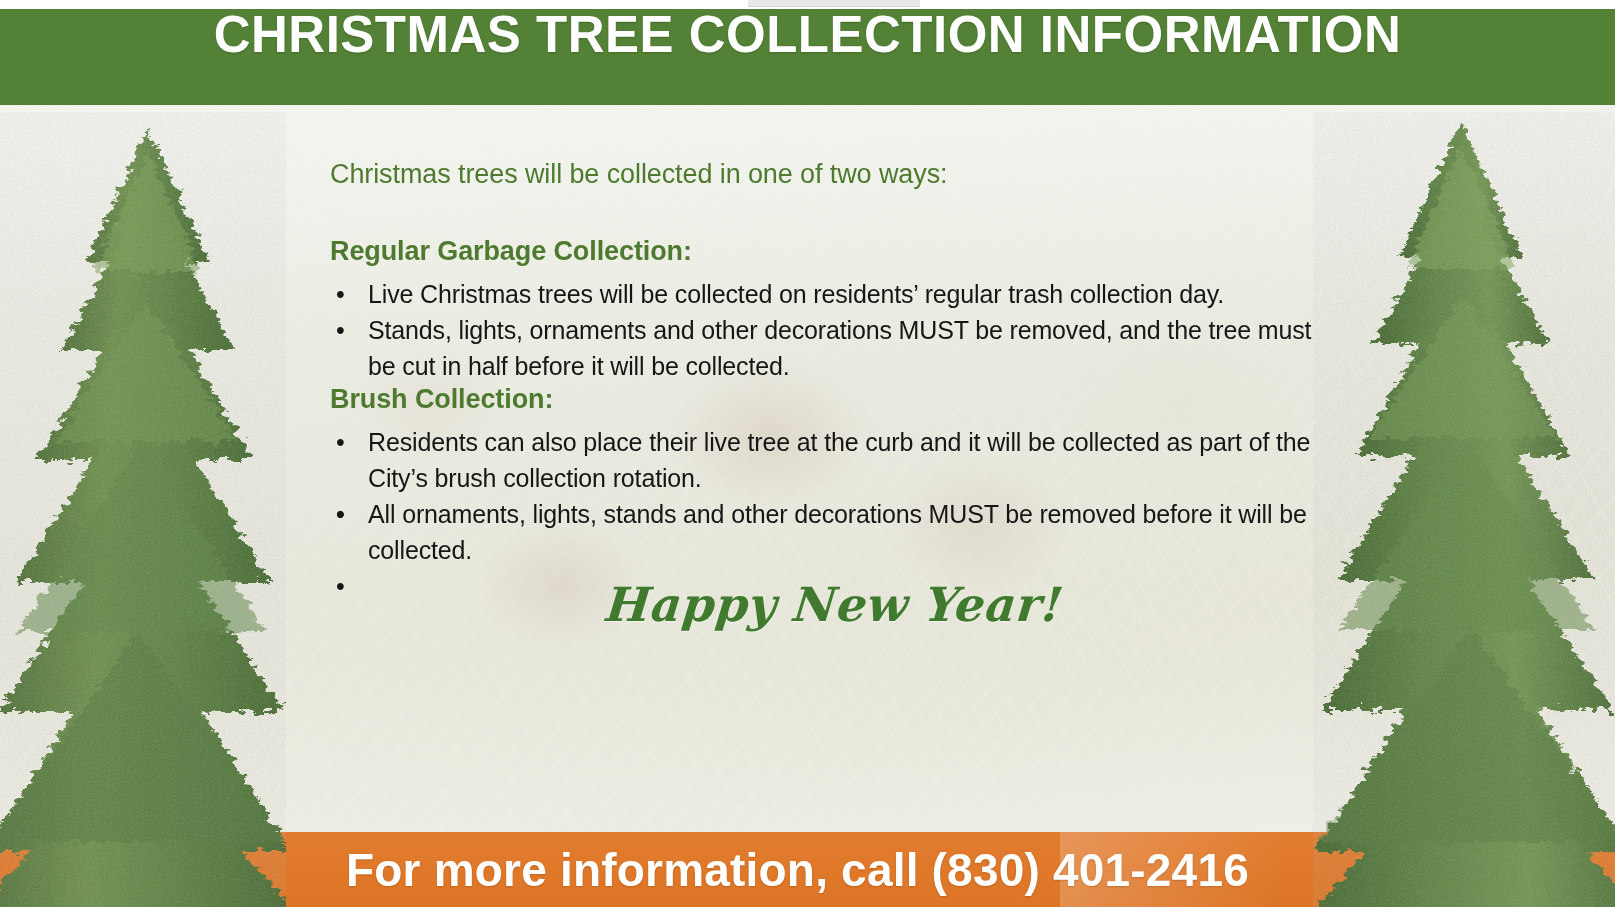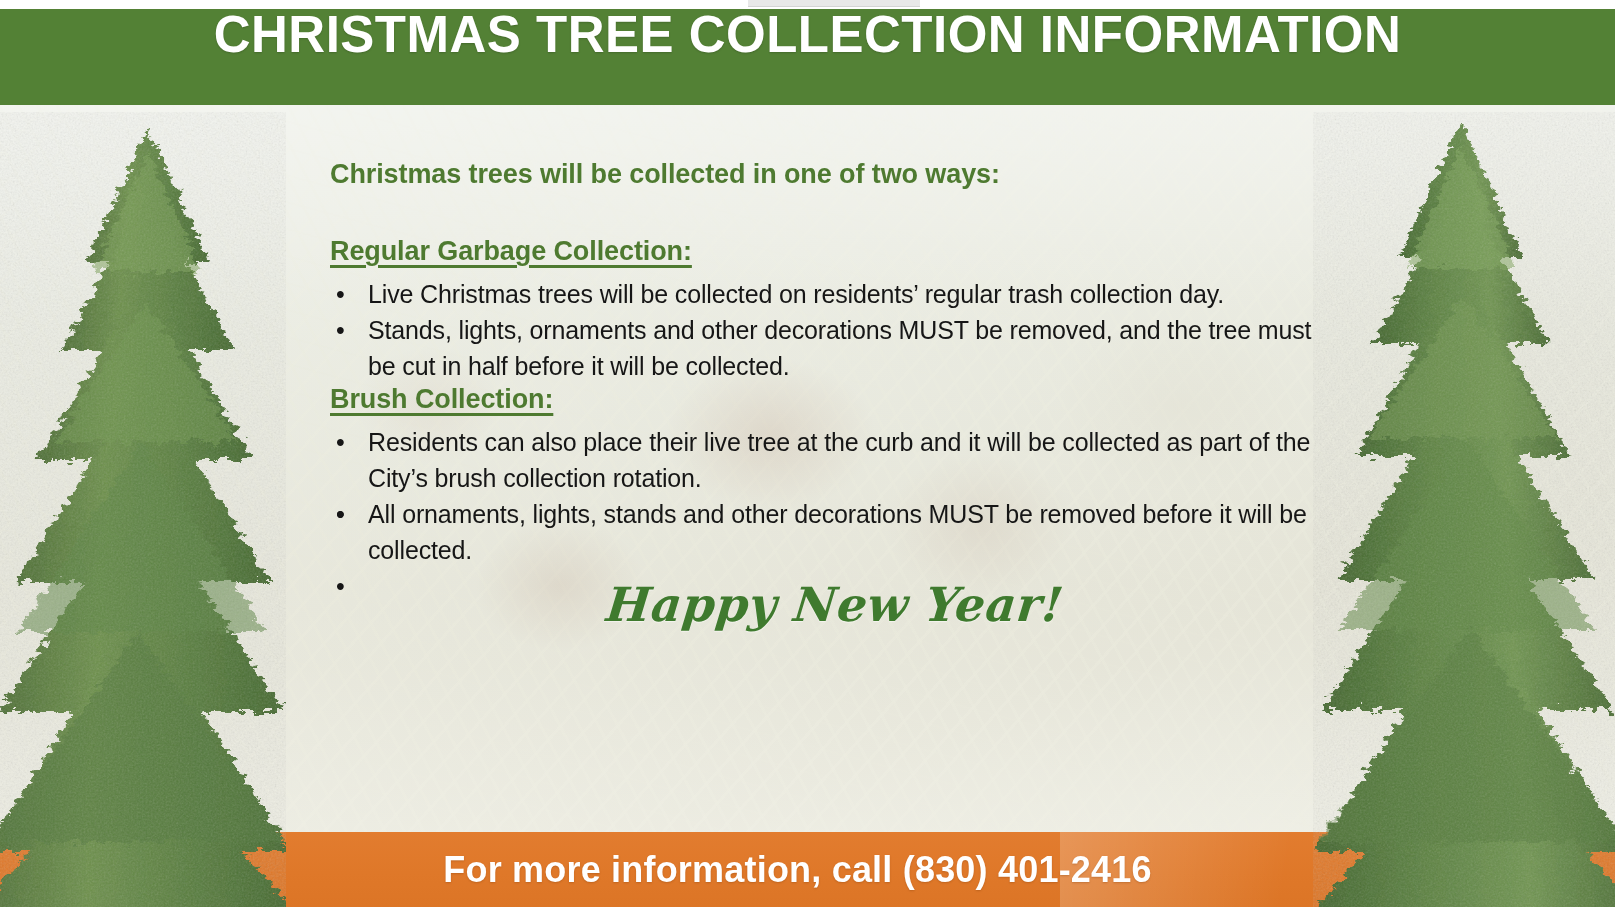--- a/index.html
+++ b/index.html
@@ -114,32 +114,31 @@
   
   .content {
     position: absolute;
     left: 330px; top: 120px;
     width: 1010px;
     z-index: 20;
   }
 
   .lead {
     color: #4e7a30;
-    font-weight: bold;
+    font-weight: normal;
     font-size: 27px;
     line-height: 1.25;
     margin-top: 38px;
     letter-spacing: -0.1px;
   }
 
   .section-head {
     color: #4e7a30;
     font-weight: bold;
     font-size: 27px;
-    text-decoration: underline;
     text-underline-offset: 5px;
     text-decoration-thickness: 2.5px;
     display: inline-block;
     letter-spacing: -0.1px;
     text-align: center;
   }
   .sec-regular { margin-top: 44px; }
   .sec-brush   { }
 
   ul.bullets {
@@ -195,21 +194,21 @@
   .footer-text {
     position: absolute;
     left: 0; bottom: 0;
     width: 1571px; height: 75px;
     z-index: 25;
     display: flex;
     align-items: center;
     justify-content: center;
     color: #ffffff;
     font-weight: bold;
-    font-size: 36px;
+    font-size: 46px;
     letter-spacing: 0.2px;
     text-shadow: 0 1px 2px rgba(120,55,10,0.30);
     pointer-events: none;
     padding-left: 24px;
   }
 </style>
 </head>
 <body>
 
 <div id="flyer">

